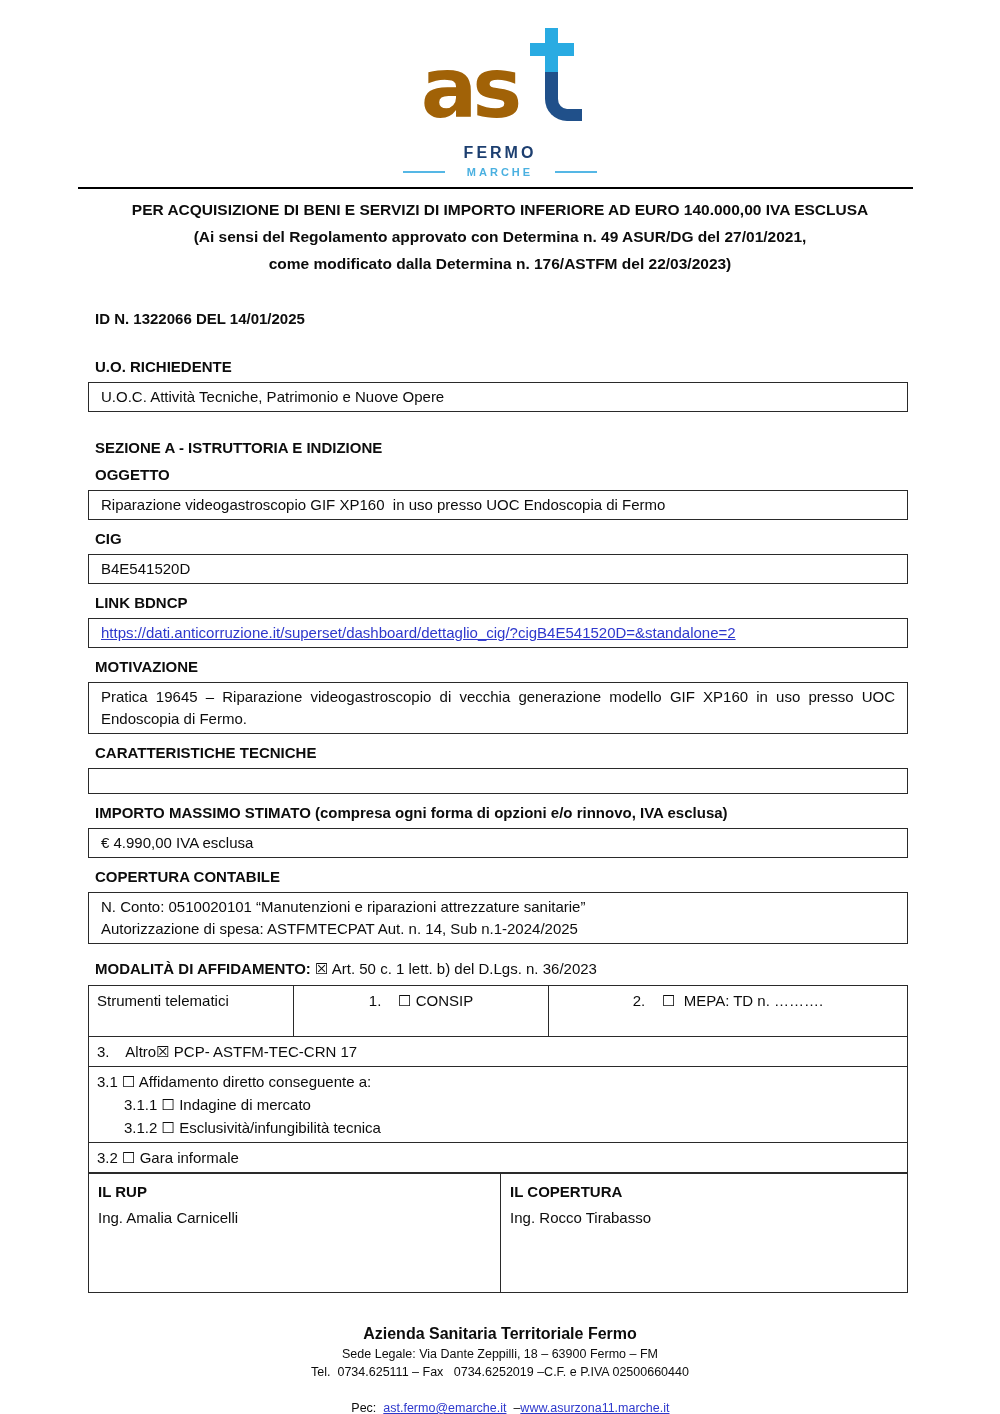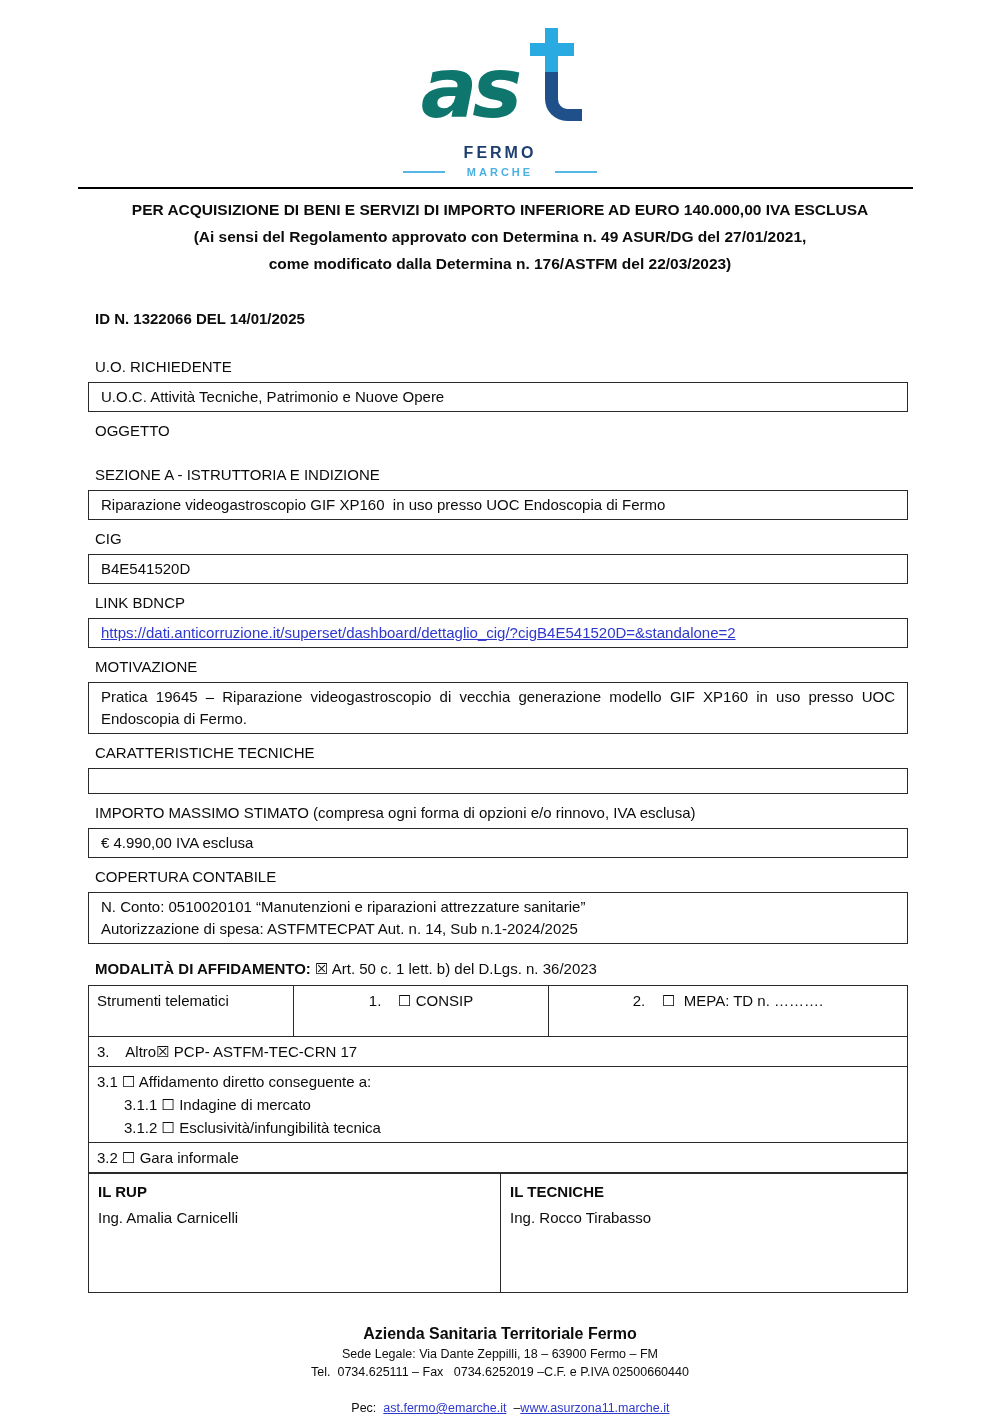--- a/index.html
+++ b/index.html
@@ -13,21 +13,21 @@
     overflow:hidden;
   }
   .pre{white-space:pre-wrap;}
 
   
   .logo{width:200px;margin:26px auto 0;text-align:center;}
   .logo-word{display:flex;justify-content:center;align-items:flex-end;height:96px;}
   .logo-as{
     font-family:"DejaVu Sans",sans-serif;
     font-weight:800;font-size:84px;line-height:0.78;
-    letter-spacing:-5px;color:#0f766e;font-style:italic;
+    letter-spacing:-5px;color:#a16207;
   }
   .logo-t{position:relative;width:54px;height:94px;margin-left:8px;}
   .plus-v{position:absolute;top:0;left:20px;width:13px;height:45px;background:#29abe2;}
   .plus-h{position:absolute;top:15px;left:5px;width:44px;height:13px;background:#29abe2;}
   .t-tail{
     position:absolute;top:44px;left:20px;width:24px;height:37px;
     border-left:13px solid #20508a;border-bottom:12px solid #20508a;
     border-bottom-left-radius:22px;
   }
   .logo-fermo{margin-top:22px;font-weight:bold;font-size:16px;letter-spacing:3px;color:#1d3f70;}
@@ -36,21 +36,21 @@
   .logo-marche .mtext{font-size:11px;letter-spacing:3px;color:#4ab0e0;font-weight:bold;}
 
   .top-rule{border:none;border-top:2.5px solid #000;width:835px;margin:9px 0 0 78px;}
 
   
   .title-block{margin-top:7px;text-align:center;font-weight:bold;font-size:15.5px;line-height:27px;}
 
   
   .content{width:820px;margin-left:88px;}
   .id-line{margin-top:33px;font-weight:bold;padding-left:7px;}
-  .label{font-weight:normal;margin:10px 0 7px;padding-left:7px;}
+  .label{font-weight:bold;margin:10px 0 7px;padding-left:7px;}
   .mt-lg{margin-top:31px;}
   .mt-md{margin-top:27px;}
   .mt-sm{margin-top:10px;}
   .box{
     border:1.5px solid #2a2a2a;
     padding:3px 12px;min-height:18px;line-height:22px;
   }
   .box-justify{text-align:justify;}
   .link{color:#2e38cc;text-decoration:underline;cursor:pointer;}
 
@@ -107,22 +107,22 @@
     <div>come modificato dalla Determina n. 176/ASTFM del 22/03/2023)</div>
   </div>
 
   <div class="content">
 
     <div class="id-line">ID N. 1322066 DEL 14/01/2025</div>
 
     <div class="label mt-lg">U.O. RICHIEDENTE</div>
     <div class="box">U.O.C. Attività Tecniche, Patrimonio e Nuove Opere</div>
 
+    <div class="label mt-md">SEZIONE A - ISTRUTTORIA E INDIZIONE</div>
     <div class="label mt-sm">OGGETTO</div>
-    <div class="label mt-md">SEZIONE A - ISTRUTTORIA E INDIZIONE</div>
     <div class="box pre">Riparazione videogastroscopio GIF XP160  in uso presso UOC Endoscopia di Fermo</div>
 
     <div class="label">CIG</div>
     <div class="box">B4E541520D</div>
 
     <div class="label">LINK BDNCP</div>
     <div class="box">
       <a class="link">https://dati.anticorruzione.it/superset/dashboard/dettaglio_cig/?cigB4E541520D=&amp;standalone=2</a>
     </div>
 
@@ -171,21 +171,21 @@
 
 
     <table class="sig-table">
       <tbody>
           <tr>
         <td class="sig-left">
           <div class="sig-title">IL RUP</div>
           <div>Ing. Amalia Carnicelli</div>
         </td>
         <td>
-          <div class="sig-title">IL TECNICHE</div>
+          <div class="sig-title">IL COPERTURA</div>
           <div>Ing. Rocco Tirabasso</div>
         </td>
       </tr>
     </tbody>
       </table>
 
   </div>
 
   <div class="footer">
     <div class="f-org">Azienda Sanitaria Territoriale Fermo</div>

